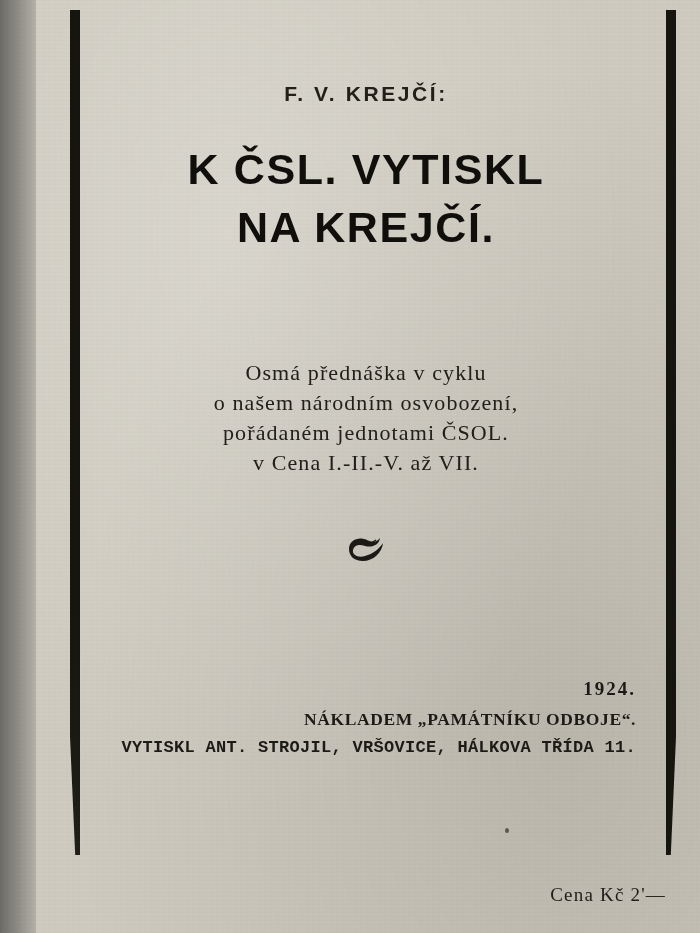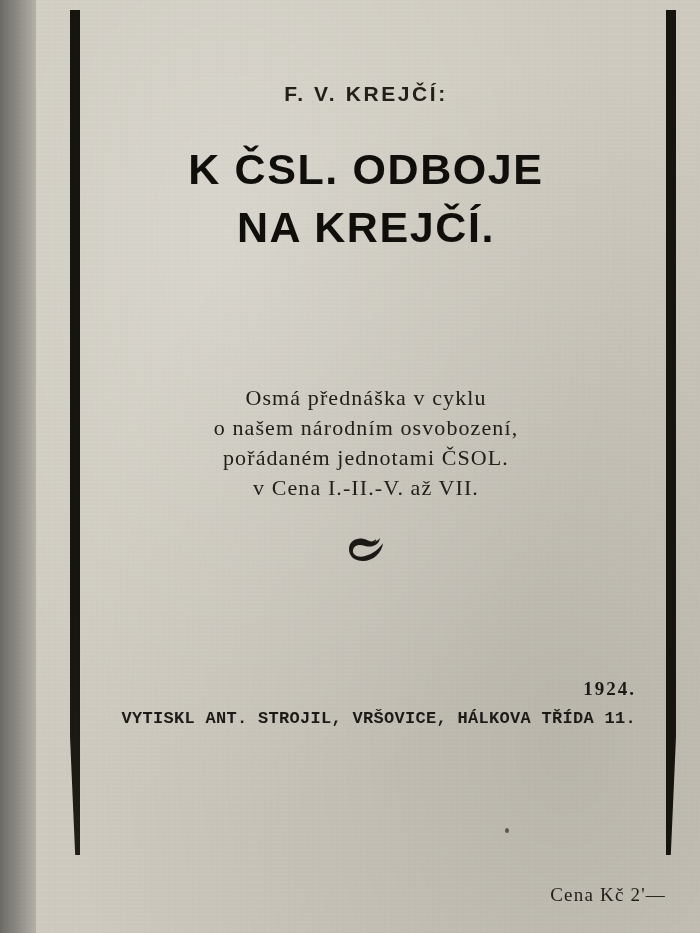--- a/index.html
+++ b/index.html
@@ -124,21 +124,20 @@
   .subtitle {
     position: absolute;
     top: 358px;
     width: 540px;
     text-align: center;
     font-family: "Liberation Serif", serif;
     font-size: 22px;
     line-height: 30px;
     letter-spacing: 1.1px;
     color: #22201b;
-    margin-top: 25px;
   }
   .subtitle .ln { display: block; }
 
   
   #ornament {
     position: absolute;
     top: 532px;
     left: 0;
     width: 540px;
     text-align: center;
@@ -207,40 +206,41 @@
     <svg width="586" height="26" viewBox="0 0 586 26">
       <path d="M0 2 C 120 26, 200 22, 293 22 C 386 22, 466 26, 586 2 L586 10 C 466 30, 386 26, 293 26 C 200 26, 120 30, 0 10 Z" fill="#17150f"></path>
     </svg>
   </div>
 
   <div id="content">
 
     <div class="author">F. V. KREJČÍ:</div>
 
     <div class="title">
-      <span class="ln ln2">K ČSL. ODBOJE</span>
+      <span class="ln ln2">K ČSL. VYTISKL</span>
       <span class="ln ln3">NA KREJČÍ.</span>
     </div>
 
     <div class="subtitle">
       <span class="ln">Osmá přednáška v cyklu</span>
       <span class="ln">o našem národním osvobození,</span>
       <span class="ln">pořádaném jednotami ČSOL.</span>
       <span class="ln">v Cena I.-II.-V. až VII.</span>
     </div>
 
     <div id="ornament">
       <svg width="46" height="30" viewBox="0 0 46 30">
         <path d="M6 17 C 6 8, 16 4, 24 8 C 30 11, 34 10, 37 6 C 36 13, 29 16, 22 14 C 16 12, 11 13, 10 18 C 9 23, 15 26, 22 24 C 30 22, 36 17, 40 11 C 39 21, 30 29, 20 29 C 11 29, 6 24, 6 17 Z" fill="#1c1a16"></path>
         <path d="M18 11 C 24 12, 29 11, 33 8" stroke="#1c1a16" stroke-width="1.4" fill="none"></path>
       </svg>
     </div>
 
     <div class="imprint">
       <div class="year">1924.</div>
+      <div class="pub">NÁKLADEM „PAMÁTNÍKU ODBOJE“.</div>
       <div class="printer">VYTISKL ANT. STROJIL, VRŠOVICE, HÁLKOVA TŘÍDA 11.</div>
     </div>
 
   </div>
 
   <div class="price">Cena Kč 2'—</div>
 
   <div class="speck" style="left:505px; top:828px;"></div>
 
   <div id="grain"></div>

